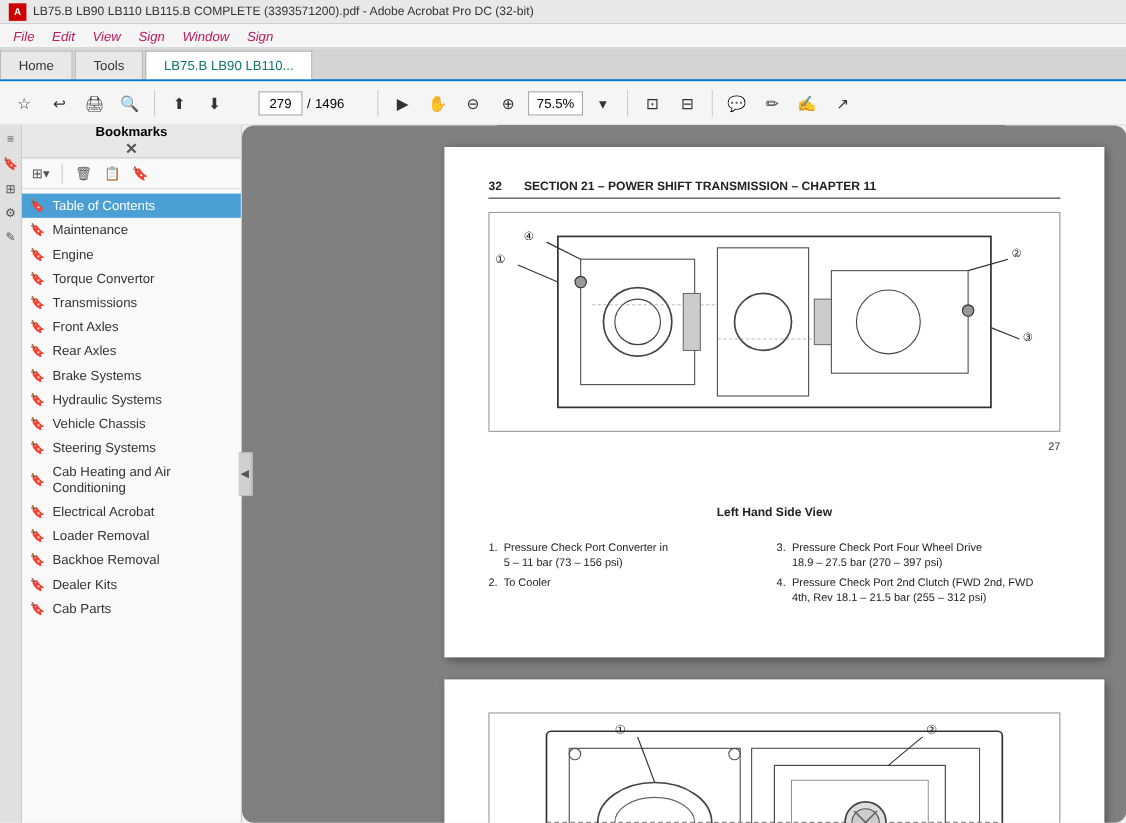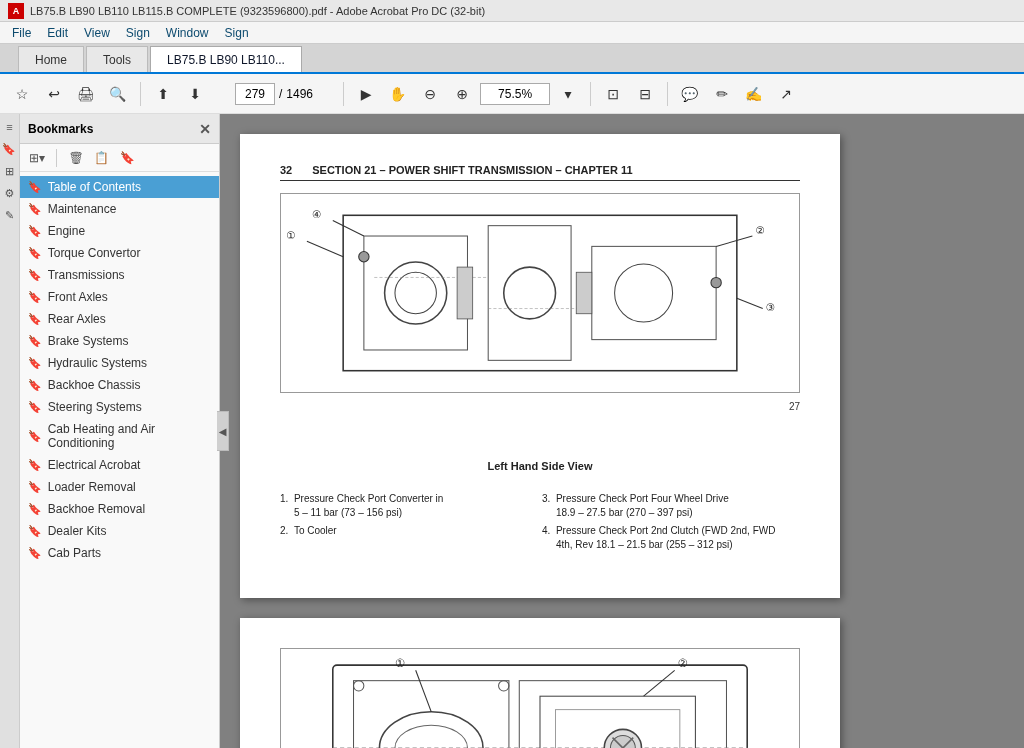--- a/index.html
+++ b/index.html
@@ -30,48 +30,48 @@
       background: #f5f5f5;
       border-bottom: 1px solid #ccc;
       display: flex;
       align-items: center;
       padding: 0 4px;
       font-size: 12px;
     }
     .menu-item {
       padding: 2px 8px;
       cursor: pointer;
-      color: #0c4a6e;
+      color: #be185d;
+      font-style: italic;
     }
 
     
     .tab-bar {
       height: 30px;
       background: #d4d4d4;
       display: flex;
       align-items: flex-end;
       border-bottom: 2px solid #0078d7;
-      padding-left: 18px;
     }
     .tab {
       height: 26px;
       padding: 0 16px;
       display: flex;
       align-items: center;
       font-size: 12px;
       cursor: pointer;
       border: 1px solid #bbb;
       border-bottom: none;
       background: #e8e8e8;
       color: #333;
       margin-right: 2px;
     }
     .tab.active {
       background: #fff;
-      color: #0f172a;
+      color: #0f766e;
       border-color: #aaa;
     }
 
     
     .toolbar {
       height: 40px;
       background: #f5f5f5;
       border-bottom: 1px solid #ddd;
       display: flex;
       align-items: center;
@@ -94,21 +94,21 @@
       font-size: 12px;
     }
     .page-input {
       width: 40px; height: 22px;
       border: 1px solid #aaa;
       text-align: center;
       font-size: 12px;
       background: white;
     }
     .zoom-input {
-      width: 70px; height: 22px;
+      width: 50px; height: 22px;
       border: 1px solid #aaa;
       text-align: center;
       font-size: 12px;
     }
 
     
     .main-area {
       display: flex;
       height: calc(748px - 22px - 22px - 30px - 40px);
     }
@@ -121,24 +121,25 @@
       display: flex;
       flex-direction: column;
       flex-shrink: 0;
     }
     .sidebar-header {
       height: 30px;
       background: #e8e8e8;
       border-bottom: 1px solid #ccc;
       display: flex;
       align-items: center;
-      justify-content: space-between;
+      justify-content: flex-end;
       padding: 0 8px;
       font-size: 12px;
       font-weight: 600;
+      flex-direction: column;
     }
     .sidebar-close {
       cursor: pointer;
       font-size: 14px;
       color: #555;
     }
     .sidebar-toolbar {
       height: 28px;
       display: flex;
       align-items: center;
@@ -196,23 +197,24 @@
       color: #555;
     }
 
     
     .doc-area {
       flex: 1;
       background: #808080;
       overflow: auto;
       display: flex;
       flex-direction: column;
-      align-items: flex-start;
+      align-items: flex-end;
       padding: 20px;
       gap: 20px;
+      border-radius: 11px;
     }
 
     
     .page-container {
       background: white;
       width: 600px;
       padding: 30px 40px;
       box-shadow: 2px 2px 8px rgba(0,0,0,0.4);
       font-size: 11px;
       color: #222;
@@ -285,21 +287,21 @@
       color: #555;
       z-index: 10;
       border-left: none;
     }
   </style>
 </head>
 <body>
 
 <div class="title-bar">
   <div class="app-icon">A</div>
-  <span>LB75.B LB90 LB110 LB115.B COMPLETE (9323596800).pdf - Adobe Acrobat Pro DC (32-bit)</span>
+  <span>LB75.B LB90 LB110 LB115.B COMPLETE (3393571200).pdf - Adobe Acrobat Pro DC (32-bit)</span>
 </div>
 
 <div class="menu-bar">
   <span class="menu-item">File</span>
   <span class="menu-item">Edit</span>
   <span class="menu-item">View</span>
   <span class="menu-item">Sign</span>
   <span class="menu-item">Window</span>
   <span class="menu-item">Sign</span>
 </div>
@@ -394,21 +396,21 @@
         <div class="bookmark-item">
           <span class="bookmark-icon">🔖</span>
           <span>Brake Systems</span>
         </div>
         <div class="bookmark-item">
           <span class="bookmark-icon">🔖</span>
           <span>Hydraulic Systems</span>
         </div>
         <div class="bookmark-item">
           <span class="bookmark-icon">🔖</span>
-          <span>Backhoe Chassis</span>
+          <span>Vehicle Chassis</span>
         </div>
         <div class="bookmark-item">
           <span class="bookmark-icon">🔖</span>
           <span>Steering Systems</span>
         </div>
         <div class="bookmark-item">
           <span class="bookmark-icon">🔖</span>
           <span>Cab Heating and Air Conditioning</span>
         </div>
         <div class="bookmark-item">

